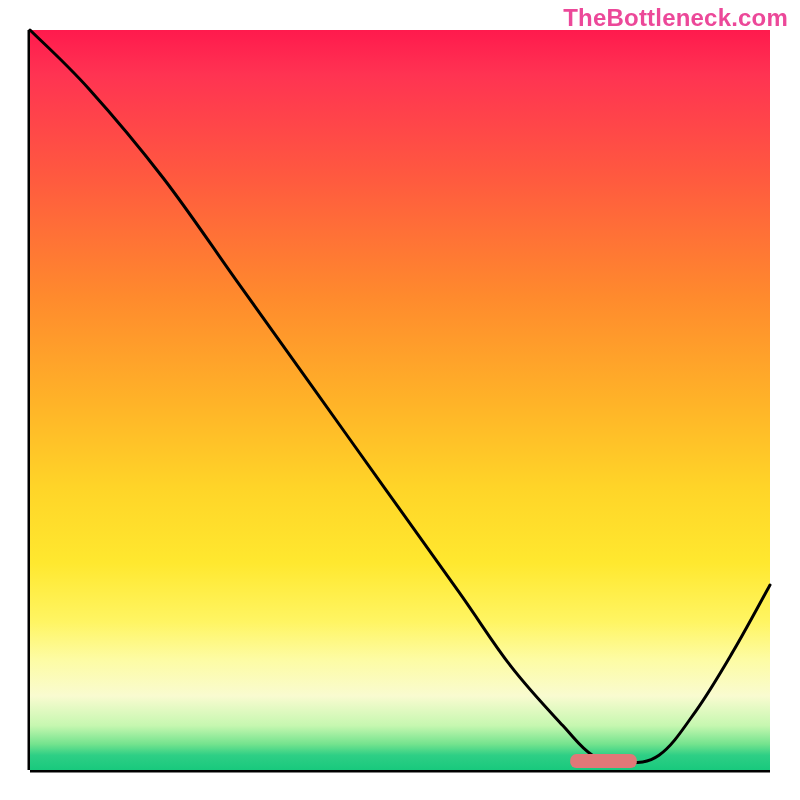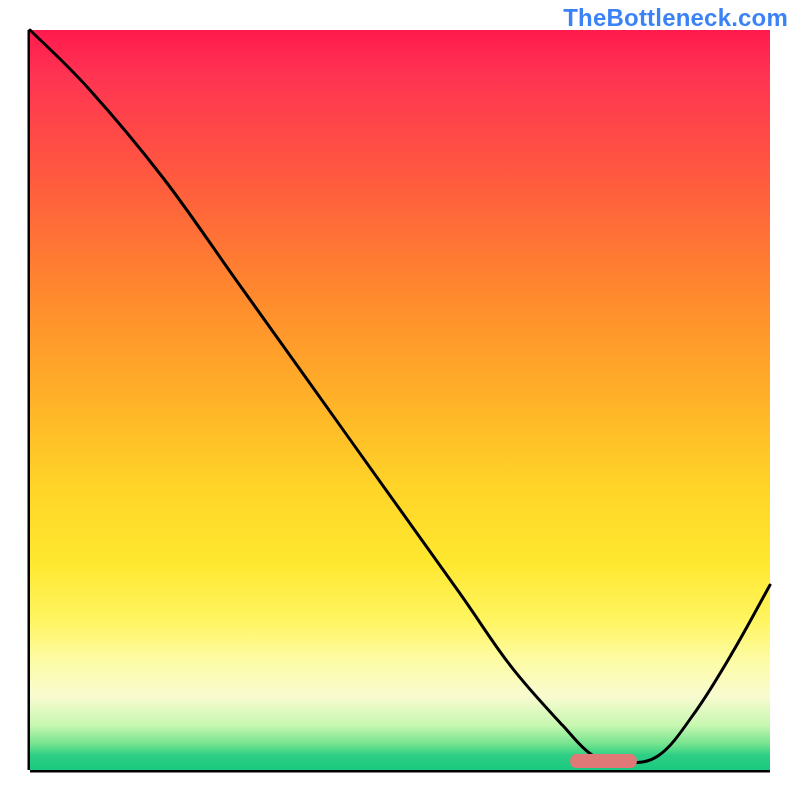--- a/index.html
+++ b/index.html
@@ -15,21 +15,21 @@
     position: relative;
     width: 800px;
     height: 800px;
   }
   .watermark {
     position: absolute;
     top: 4px;
     right: 12px;
     font-size: 24px;
     font-weight: bold;
-    color: #3b82f6;
+    color: #ec4899;
     letter-spacing: 0.2px;
     z-index: 10;
     user-select: none;
   }
   .plot-area {
     position: absolute;
     left: 30px;
     top: 30px;
     width: 740px;
     height: 740px;

